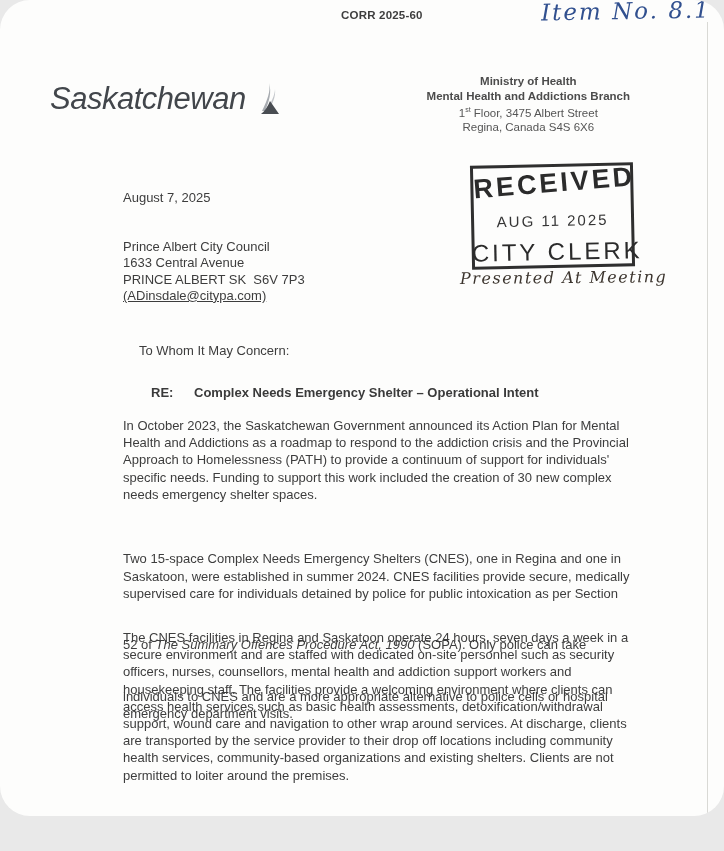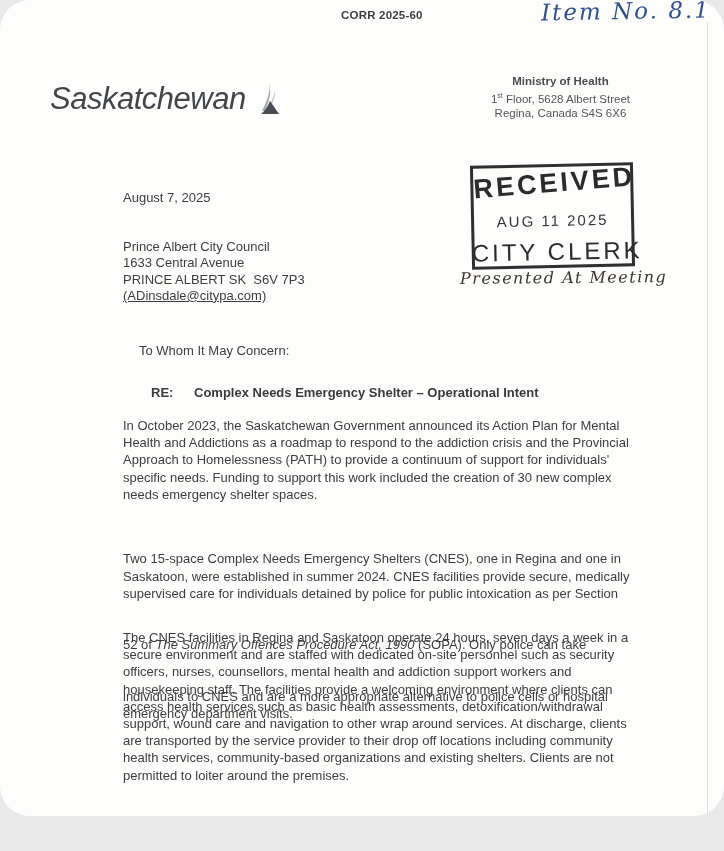--- a/index.html
+++ b/index.html
@@ -95,21 +95,22 @@
     <span class="logo-text">Saskatchewan</span>
     <svg class="logo-flag" width="30" height="32" viewBox="0 0 30 32">
       <path d="M12 28 C 17 18, 21 8, 19 0 C 22 9, 19 19, 15 28 Z" fill="#a7abb0"></path>
       <path d="M16 28 C 21 20, 25 12, 25 6 C 26 14, 22 22, 18 28 Z" fill="#c2c5c9"></path>
       <path d="M11 31 L29 31 L20 18 C 18 23, 15 28, 11 31 Z" fill="#494d52"></path>
     </svg>
   </div>
 
   <div class="ministry">
     <div class="m-bold">Ministry of Health</div>
-    <div><span>1</span><sup>st</sup><span> Floor, 5628 Albert Street</span></div>
+    <div class="m-bold">Mental Health and Addictions Branch</div>
+    <div><span>1</span><sup>st</sup><span> Floor, 3475 Albert Street</span></div>
     <div>Regina, Canada S4S 6X6</div>
   </div>
 
   <div class="stamp">
     <div class="stamp-received">RECEIVED</div>
     <div class="stamp-date">AUG 11 2025</div>
     <div class="stamp-office">CITY CLERK</div>
   </div>
   <div class="presented">Presented At Meeting</div>
 

